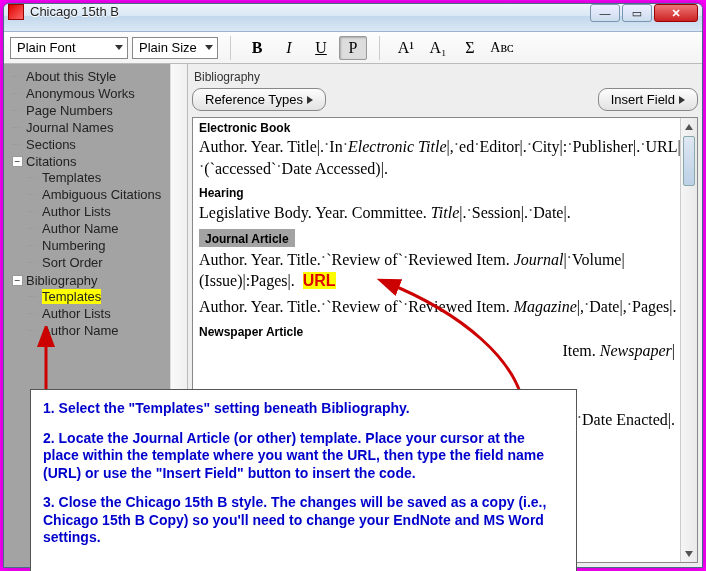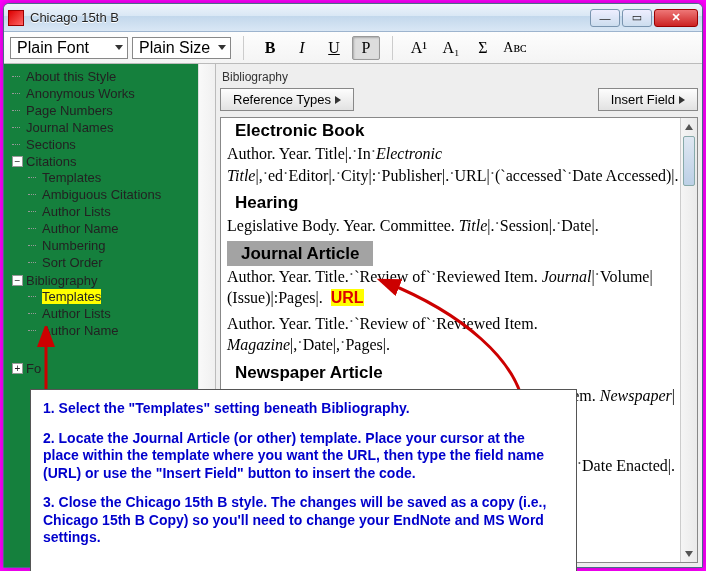--- a/index.html
+++ b/index.html
@@ -24,21 +24,20 @@
     border: 1px solid #4a6a8a;
     border-radius: 6px 6px 0 0;
     overflow: hidden;
     box-shadow: 0 0 8px rgba(0,0,0,.3);
   }
   .titlebar {
     height: 28px;
     background: linear-gradient(#eef4fa, #d9e7f5 45%, #c3d8ec 46%, #d9e7f5);
     border-bottom: 1px solid #9db4ce;
     display: flex;
-    align-items: center;
     padding: 0 4px;
   }
   .titlebar .app-icon {
     width: 16px;
     height: 16px;
     background: linear-gradient(135deg,#d00,#f66);
     border: 1px solid #900;
     margin-right: 6px;
   }
   .titlebar .title { flex: 1; color: #222; font-size: 13px; text-shadow: 0 1px 0 #fff; }
@@ -61,24 +60,24 @@
     padding: 0 6px;
     gap: 4px;
   }
   .combo {
     height: 22px;
     border: 1px solid #888;
     background: #fff;
     display: flex;
     align-items: center;
     padding: 0 4px 0 6px;
-    font-size: 16px;
+    font-size: 13px;
   }
   .combo.font { width: 118px; }
-  .combo.size { width: 99px; text-align: center; }
+  .combo.size { width: 86px; text-align: center; }
   .combo .caret {
     margin-left: auto;
     width: 0; height: 0;
     border-left: 4px solid transparent;
     border-right: 4px solid transparent;
     border-top: 5px solid #333;
   }
   .sep { width:1px; height:24px; background:#ccc; margin:0 8px; }
   .tbtn {
     width: 28px; height: 24px;
@@ -87,23 +86,23 @@
     font-size: 16px;
     border-radius:2px;
   }
   .tbtn.pressed { border:1px solid #999; background:#ddd; box-shadow: inset 1px 1px 2px #aaa;}
   .tbl { font-family:"Times New Roman",serif; }
   .content {
     display:flex;
     height: calc(100% - 60px);
   }
   .tree-pane {
-    width: 212px;
+    width: 184px;
     border-right: 1px solid #bbb;
-    background:#15803d;
+    background:#a3a3a3;
     padding: 4px 0 4px 2px;
     overflow: hidden;
     position: relative;
   }
   .tree-pane::after{
     content:"";
     position:absolute;right:0;top:0;bottom:0;width:16px;
     background:linear-gradient(to left,#f0f0f0,#f9f9f9);
     border-left:1px solid #ddd;
   }
@@ -118,44 +117,44 @@
     display:inline-block; width:11px; height:11px;
     border:1px solid #999; background:#fff;
     text-align:center; line-height:9px; font-size:10px;
     margin-right:3px; position:relative; top:-1px;
   }
   .tree .hl-templates { background:#ffff00; }
   .right-pane { flex:1; display:flex; flex-direction:column; background:#eee; padding:4px;}
   .panel-label { font-size:12px; color:#333; padding:2px 2px 4px;}
   .button-row { display:flex; gap:6px; margin-bottom:6px;}
   .btn {
-    border:1px solid #888; border-radius:0;
+    border:1px solid #888; border-radius:9px;
     background:linear-gradient(#fdfdfd,#e2e2e2);
     padding:3px 12px; font-size:13px;
     display:flex;align-items:center;gap:4px;
   }
   .btn .tri-r { width:0;height:0;border-top:4px solid transparent;border-bottom:4px solid transparent;border-left:6px solid #333;}
   .spacer{flex:1;}
   .template-area {
     border:1px solid #888;
     background:#fff;
     flex:1;
     overflow:hidden;
     font-family:"Times New Roman",serif;
     font-size:16px;
     line-height:1.35;
     padding:0;
     position: relative;
   }
   .tgroup { border-bottom: 0; }
   .thead {
     font-family: Arial, sans-serif;
-    font-size:17px;
+    font-size:12px;
     font-weight:bold;
-    padding:2px 14px 0;
+    padding:2px 6px 0;
   }
   .thead.hl { background:#a3a3a3; display:inline-block; margin-left:6px;}
   .tbody {
     padding: 0 6px 4px;
     font-family:"Times New Roman",serif;
   }
   .dot{ color:#555; position:relative; top:-2px;}
   .ital{ font-style:italic;}
   .url-hl { background:#ffff00; color:#d00; font-weight:bold; font-family:Arial,sans-serif;}
   
@@ -260,23 +259,20 @@
           </ul>
         </li>
         <li>
           <span class="expander">−</span><span>Bibliography</span>
           <ul class="tree" style="padding-left:16px">
             <li class="node"><span class="hl-templates">Templates</span></li>
             <li class="node">Author Lists</li>
             <li class="node">Author Name</li>
           </ul>
         </li>
-        <li style="margin-top:20px">
-          <span class="expander">+</span><span>Fo</span>
-        </li>
       </ul>
     </div>
 
     <div class="right-pane">
       <div class="panel-label">Bibliography</div>
       <div class="button-row">
         <div class="btn">
           <span>Reference Types</span>
           <span class="tri-r"></span>
         </div>

